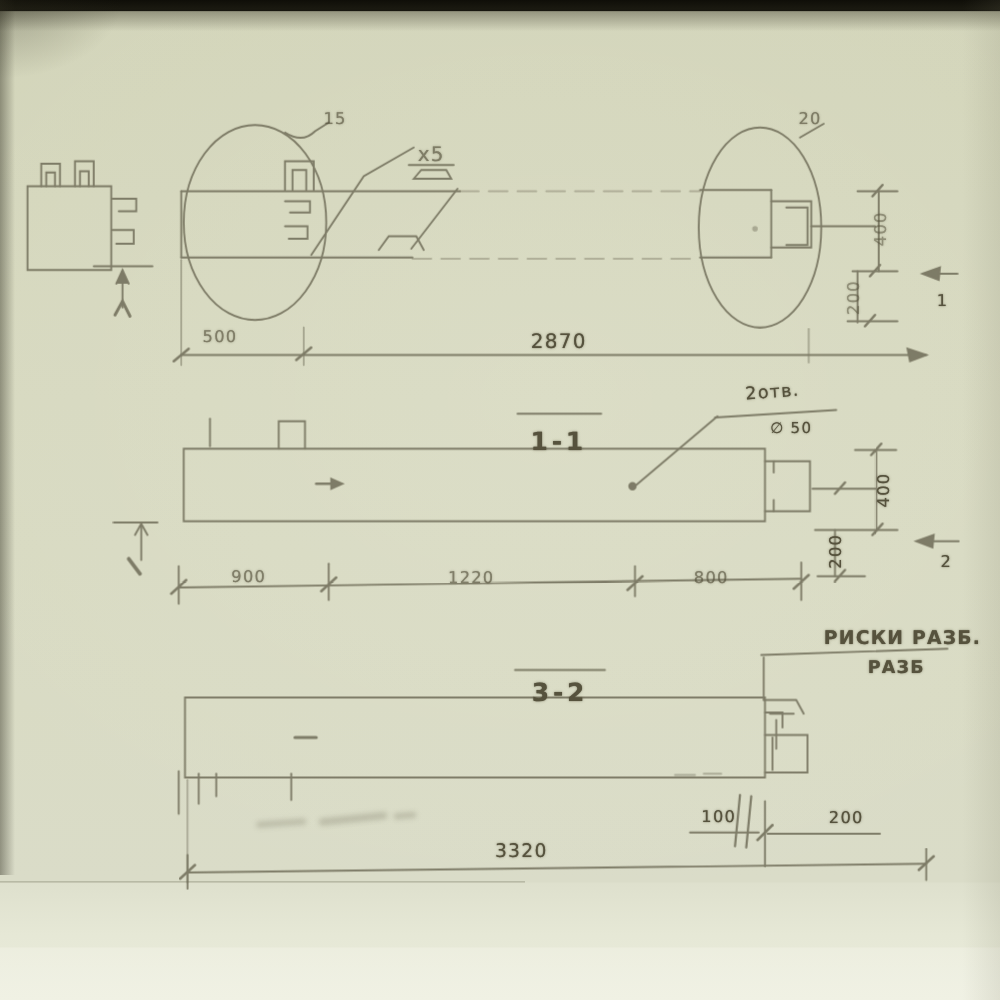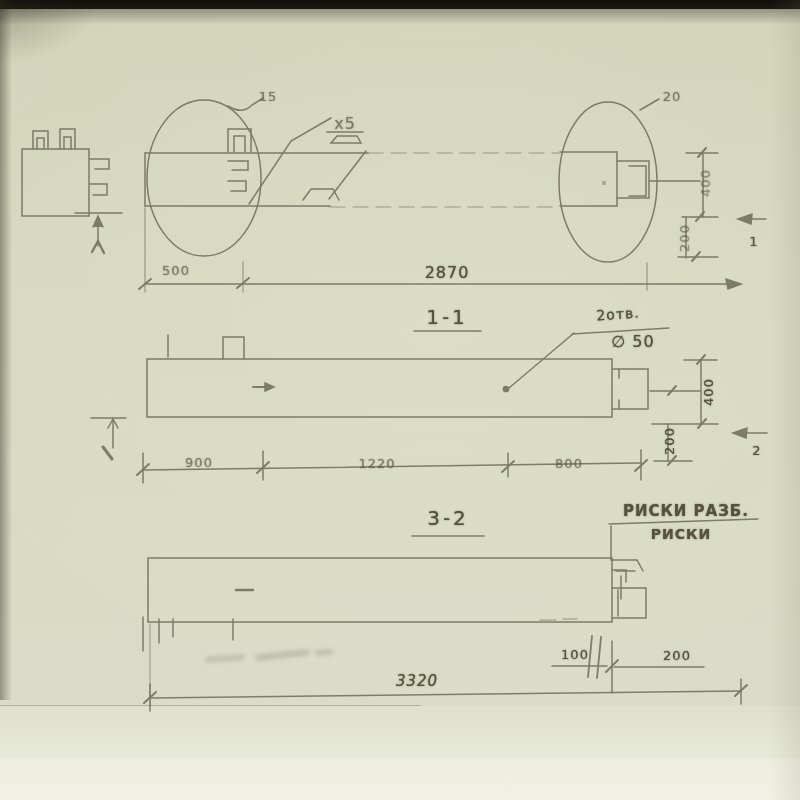--- a/index.html
+++ b/index.html
@@ -22,23 +22,23 @@
 
   svg.linework{position:absolute;left:0;top:0;}
 
   .lbl{
     position:absolute;transform:translate(-50%,-50%);
     color:#56523d;white-space:nowrap;
     text-shadow:0 0 1px rgba(86,82,61,.85),0 0 2.5px rgba(86,82,61,.3);
     letter-spacing:1px;font-size:13px;line-height:1;
   }
   .rot{transform:translate(-50%,-50%) rotate(-90deg);}
-  .t-title{font-size:20px;font-weight:normal;letter-spacing:3px;}
-  .t-note{font-size:15px;font-weight:bold;}
-  .t-big{font-size:15px;font-style:italic;}
+  .t-title{font-size:20px;font-weight:bold;letter-spacing:3px;margin-top:36px;}
+  .t-note{font-size:15px;font-weight:bold;margin-left:36px;}
+  .t-big{font-size:15px;}
   .faded{opacity:.68;}
   .vfaded{opacity:.55;}
   .smudge{position:absolute;background:rgba(105,100,80,.26);filter:blur(2px);border-radius:3px;pointer-events:none;}
 </style>
 </head>
 <body>
 
 <div id="page">
 
   <div class="band top-band"></div>
@@ -185,38 +185,38 @@
       <path d="M144,703 L156,692" stroke-width="2"></path>
       <path d="M735,696 L747,685" stroke-width="2"></path>
     </g>
   </svg>
 
   <div class="smudge" style="left:205px;top:656px;width:40px;height:5px;transform:rotate(-4deg)"></div>
   <div class="smudge" style="left:255px;top:652px;width:55px;height:6px;transform:rotate(-6deg)"></div>
   <div class="smudge" style="left:315px;top:650px;width:18px;height:5px;transform:rotate(-5deg)"></div>
 
   <div class="lbl faded" style="left:268px;top:96px">15</div>
-  <div class="lbl faded" style="left:672px;top:96px">20</div>
+  <div class="lbl faded" style="left:648px;top:96px">20</div>
   <div class="lbl faded" style="left:345px;top:124px;font-size:16px">х5</div>
   <div class="lbl faded" style="left:176px;top:270px">500</div>
   <div class="lbl" style="left:447px;top:273px;font-size:16px">2870</div>
   <div class="lbl rot vfaded" style="left:705px;top:183px">400</div>
   <div class="lbl rot vfaded" style="left:684px;top:238px">200</div>
   <div class="lbl" style="left:754px;top:241px">1</div>
 
   <div class="lbl t-title" style="left:447px;top:317px">1-1</div>
   <div class="lbl" style="left:618px;top:314px;font-size:14px;transform:translate(-50%,-50%) rotate(-4deg)">2отв.</div>
-  <div class="lbl" style="left:633px;top:342px;font-size:16px">∅ 50</div>
+  <div class="lbl" style="left:633px;top:342px;font-size:12px">∅ 50</div>
   <div class="lbl faded" style="left:199px;top:462px">900</div>
   <div class="lbl faded" style="left:377px;top:463px">1220</div>
   <div class="lbl faded" style="left:569px;top:463px">800</div>
   <div class="lbl rot" style="left:708px;top:392px">400</div>
   <div class="lbl rot" style="left:669px;top:441px">200</div>
   <div class="lbl" style="left:757px;top:450px">2</div>
 
   <div class="lbl t-title" style="left:448px;top:518px">3-2</div>
   <div class="lbl t-note" style="left:686px;top:511px">РИСКИ РАЗБ.</div>
-  <div class="lbl t-note" style="left:681px;top:534px;font-size:14px">РИСКИ</div>
+  <div class="lbl t-note" style="left:681px;top:534px;font-size:14px">РАЗБ</div>
   <div class="lbl" style="left:575px;top:654px">100</div>
   <div class="lbl" style="left:677px;top:655px">200</div>
   <div class="lbl t-big" style="left:417px;top:681px">3320</div>
 
 </div>
 
 </body></html>

